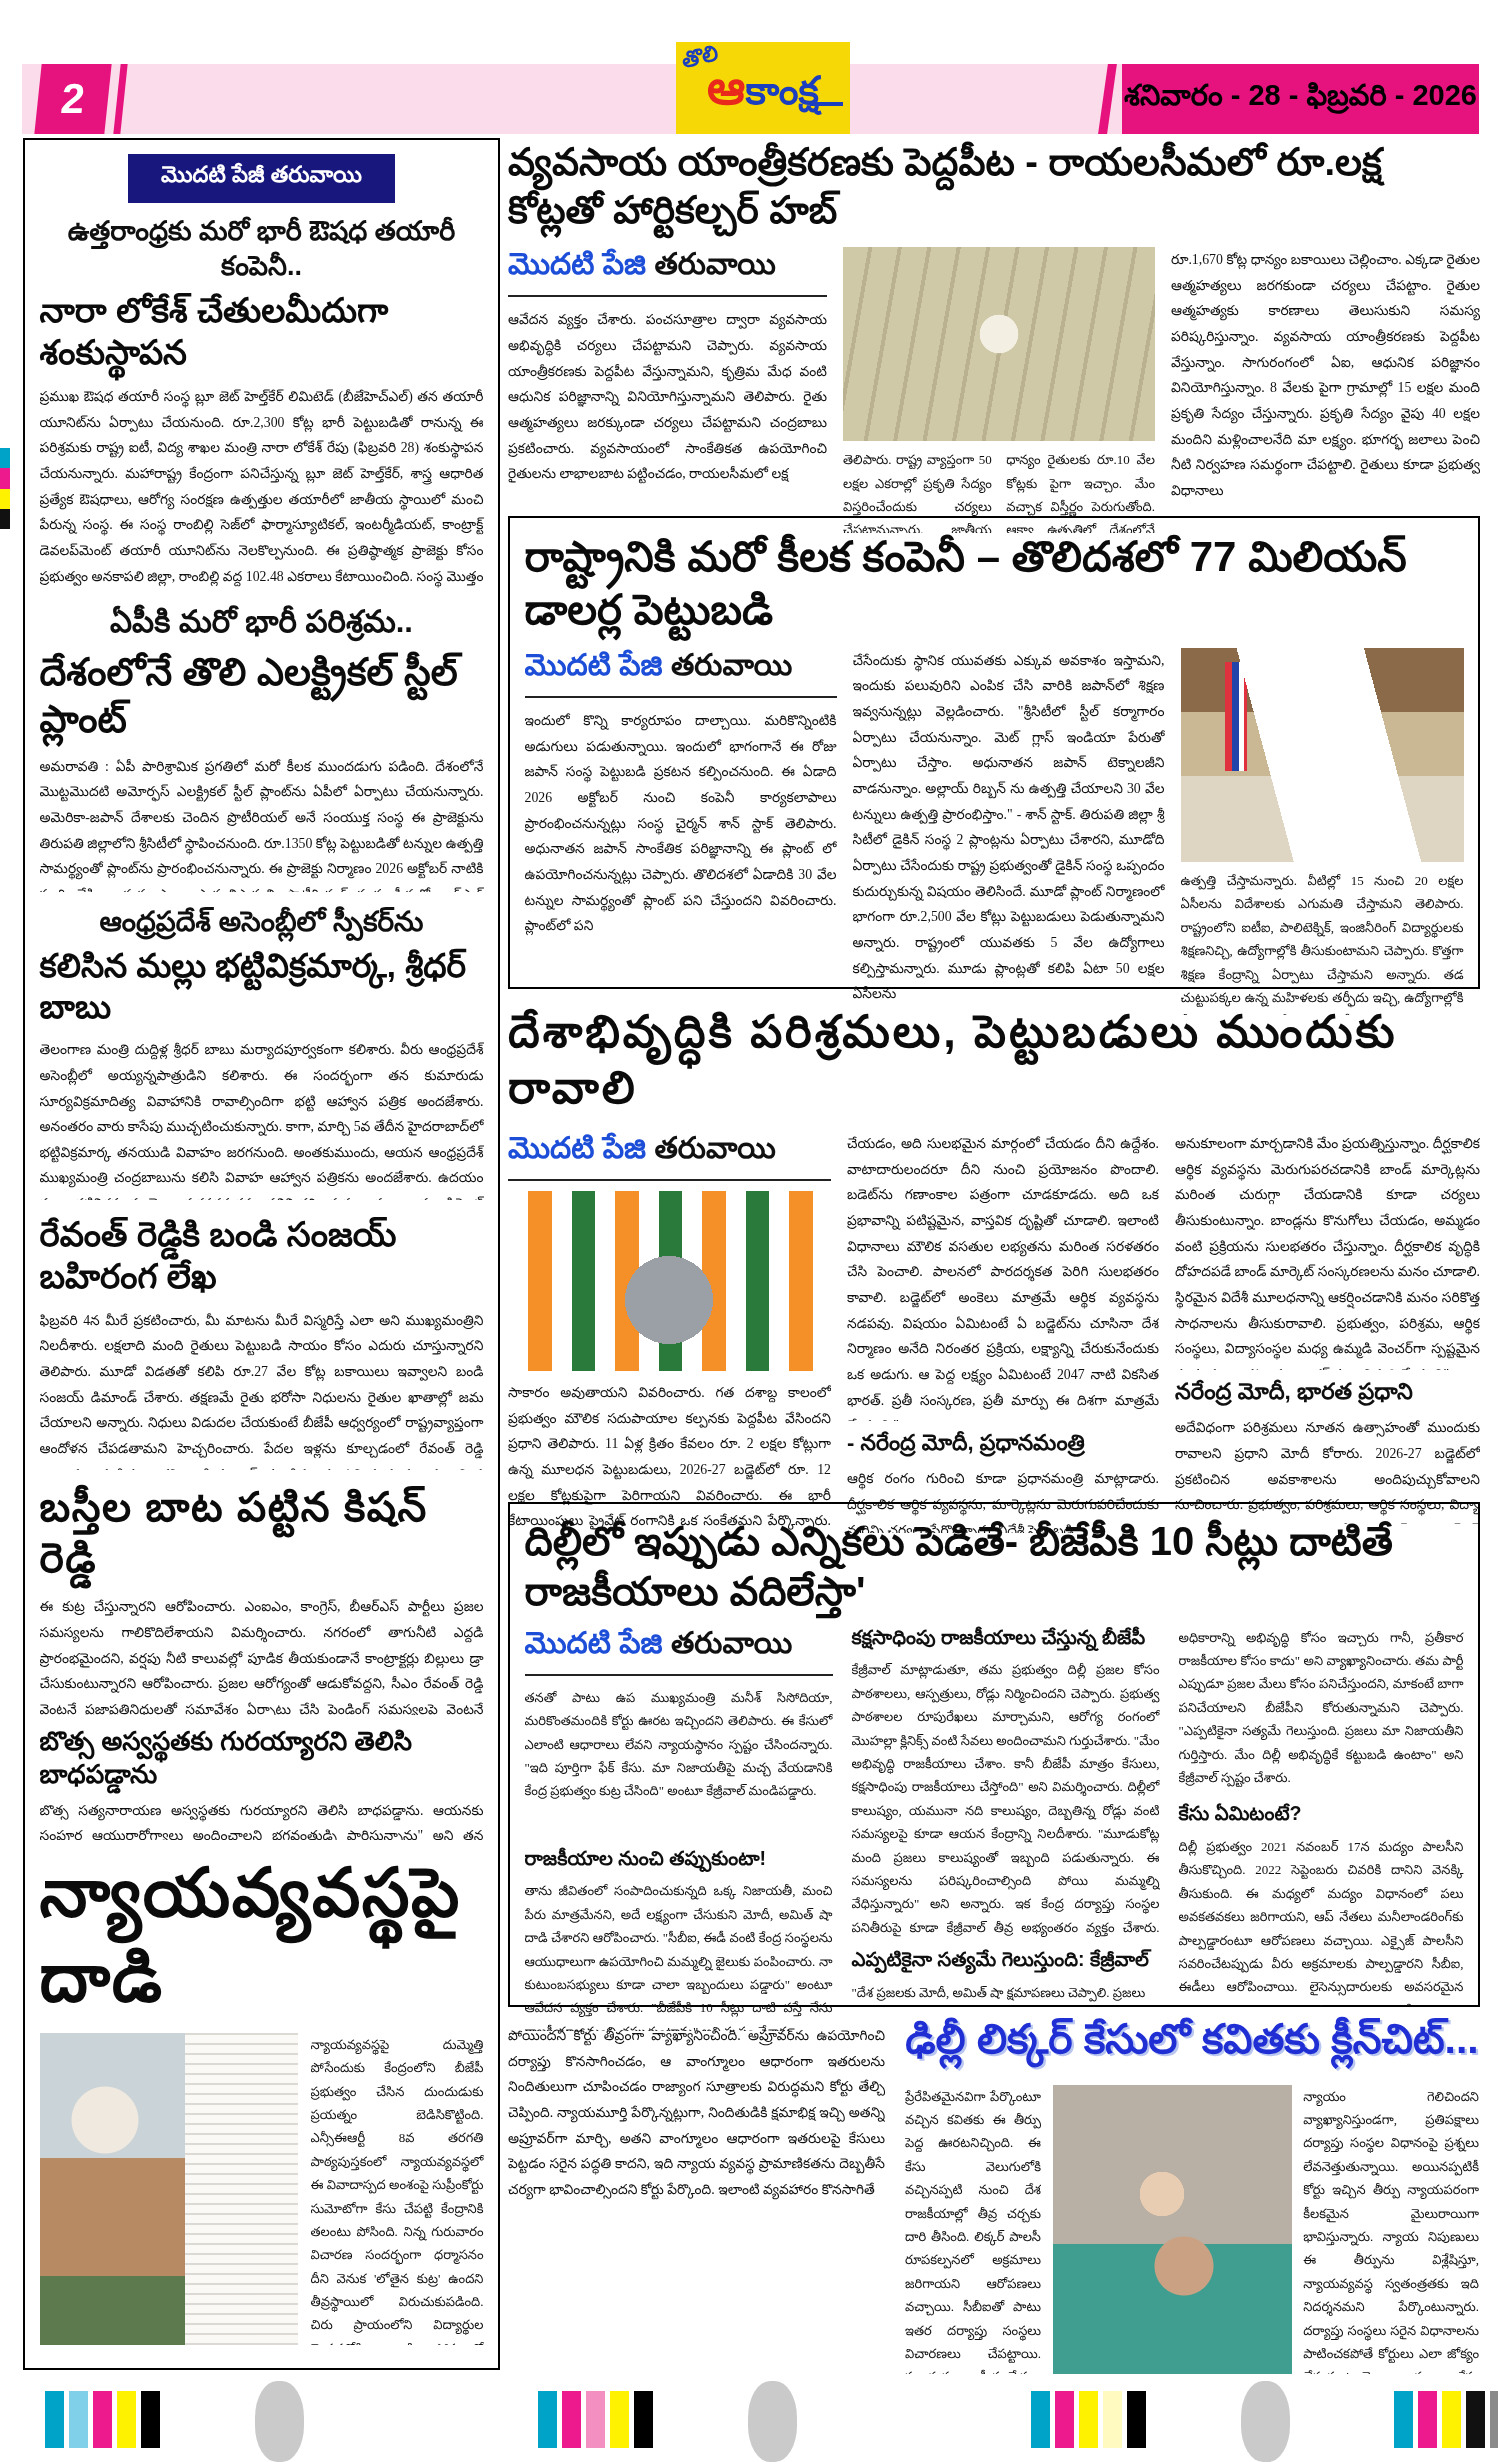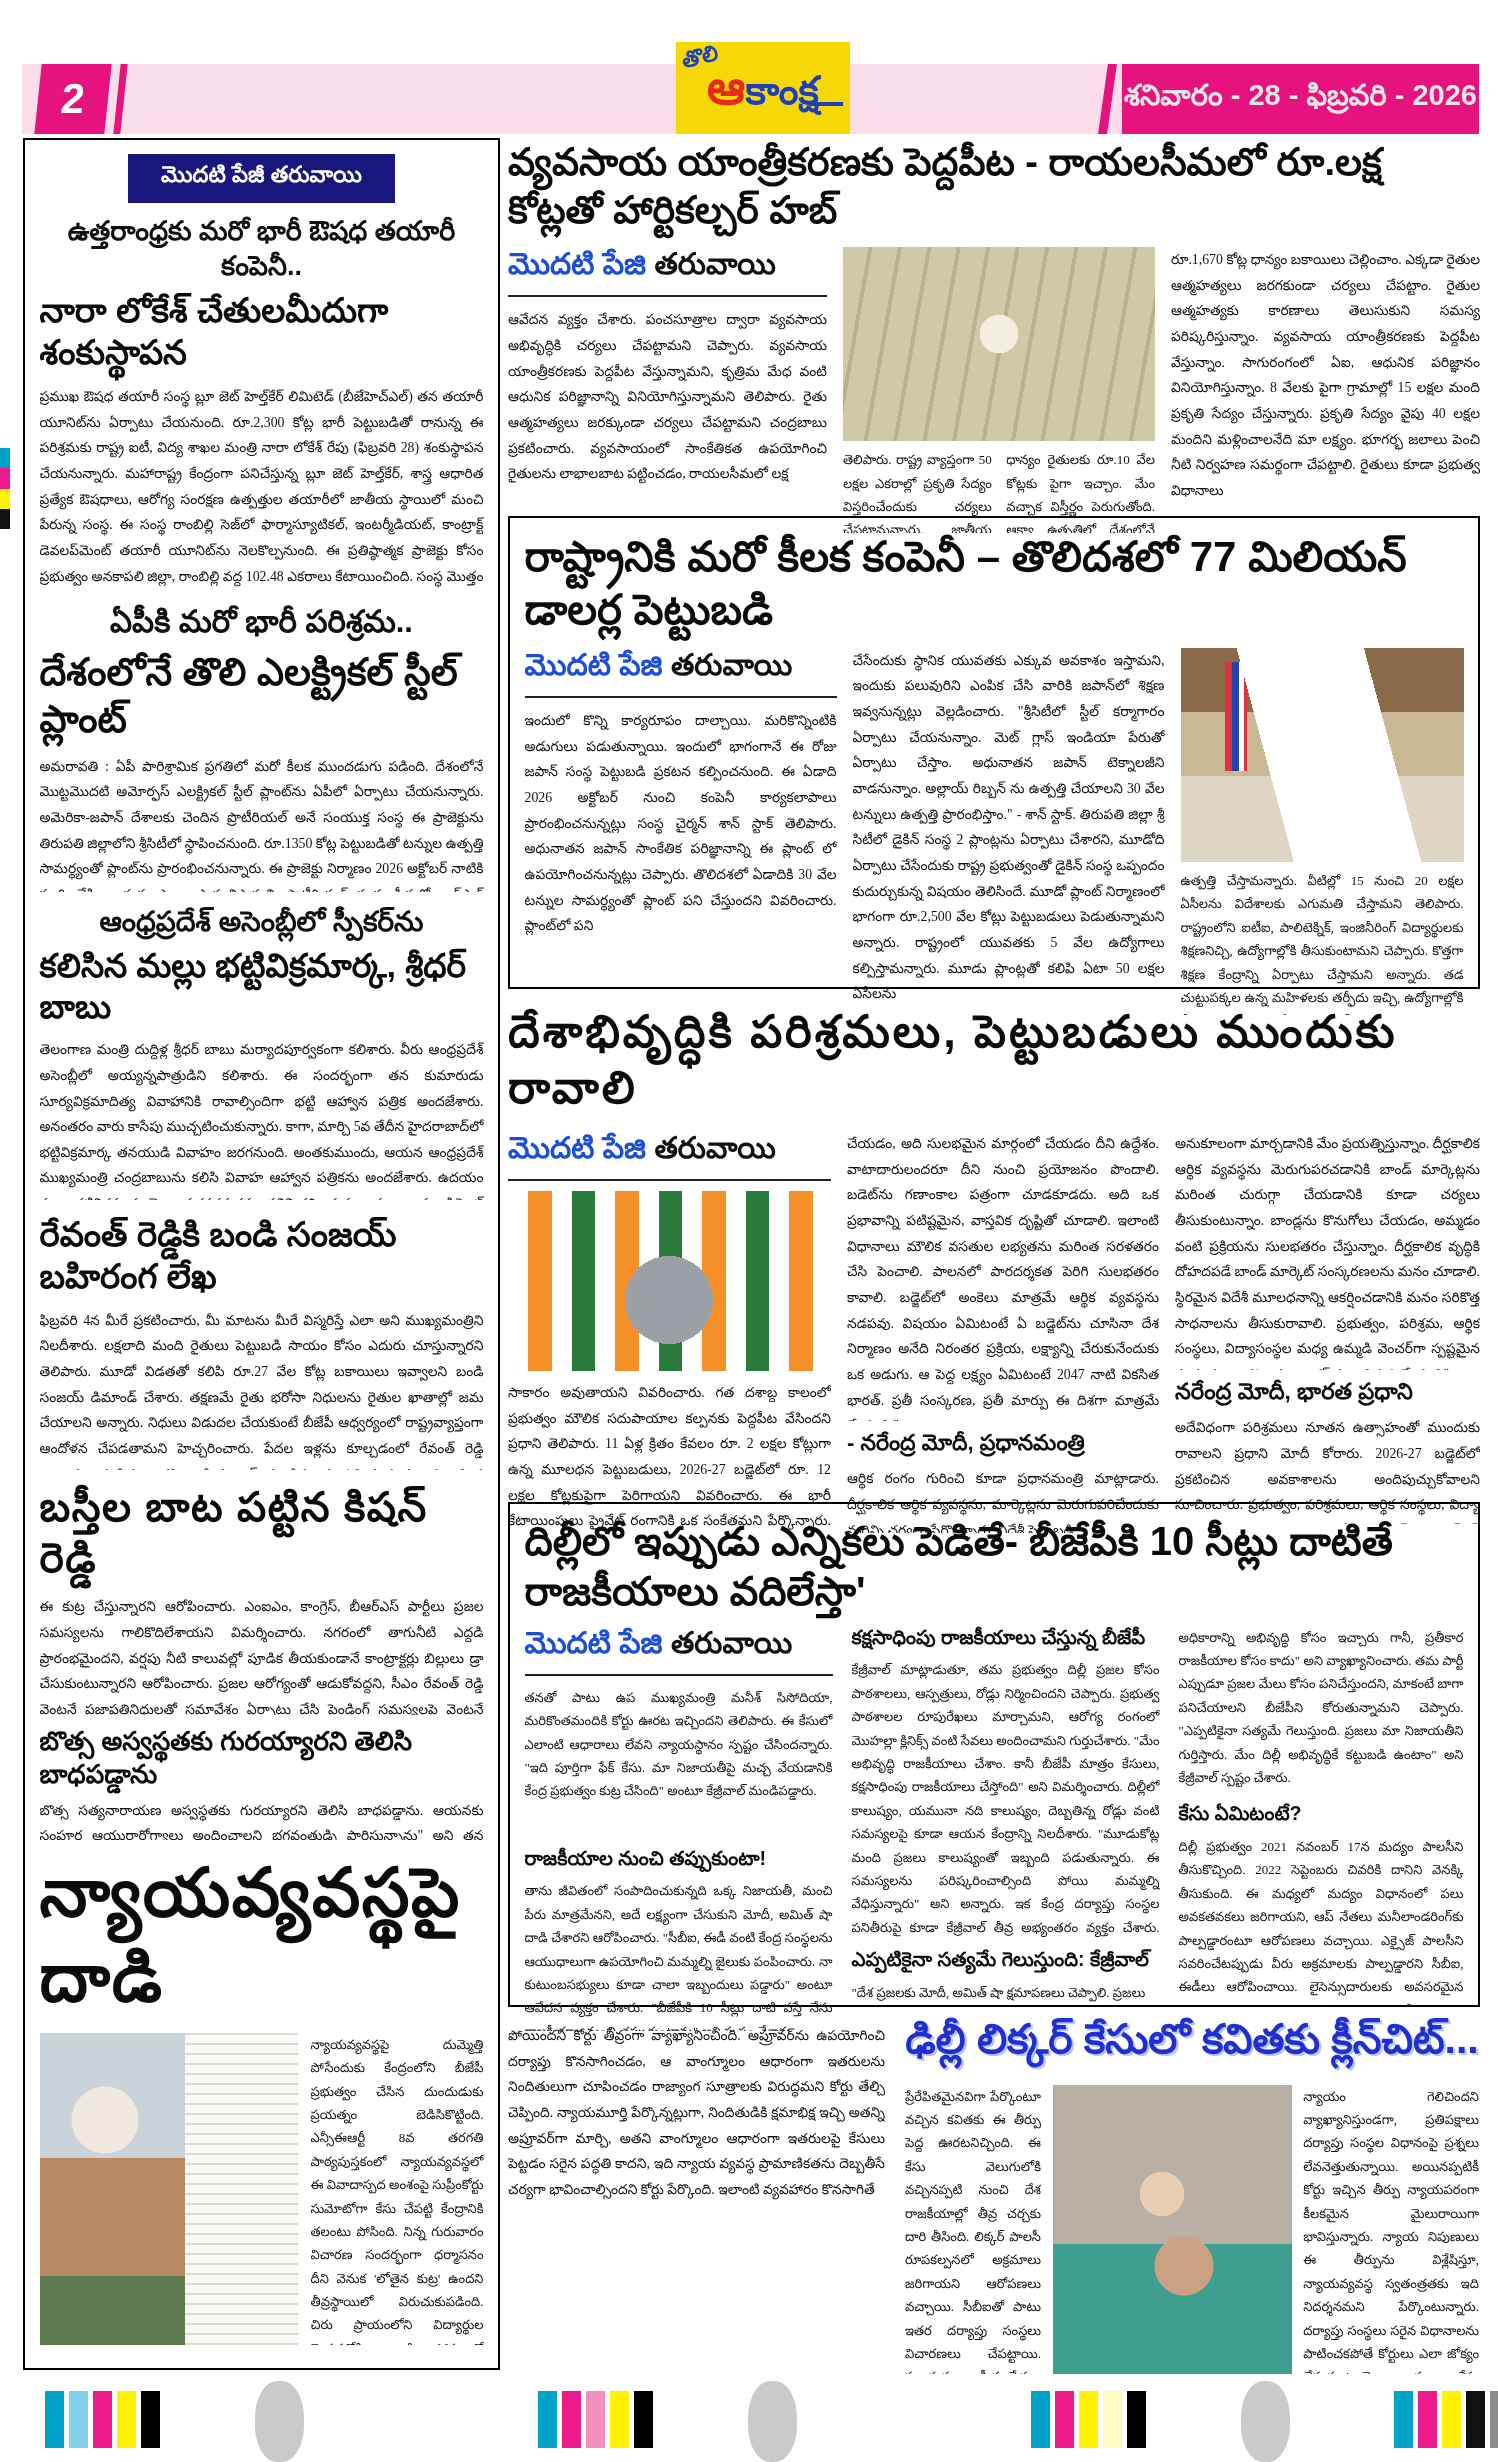--- a/index.html
+++ b/index.html
@@ -6,21 +6,21 @@
   body{width:1499px;height:2462px;position:relative;background:#ffffff;
        font-family:"Liberation Serif", serif;color:#101010;overflow:hidden;}
   .abs{position:absolute;}
   
   .band{left:22px;top:64px;width:1457px;height:70px;background:#fbdcea;}
   .pagenum{left:38px;top:64px;width:70px;height:70px;background:#e6137e;
            transform:skewX(-6deg);display:flex;align-items:center;justify-content:center;
            color:#fff;font-size:42px;font-weight:bold;font-family:"Liberation Sans",sans-serif;}
   .pagenum::after{content:'';position:absolute;right:-16px;top:0;bottom:0;width:7.3px;background:#e6137e;}
   .datebar{left:1122px;top:64px;width:357px;height:70px;background:#e6137e;
-           display:flex;align-items:center;justify-content:center;color:#e5e5e5;
+           display:flex;align-items:center;justify-content:center;color:#000000;
            font-size:29px;font-weight:bold;font-family:"Liberation Sans",sans-serif;}
   .datebar::before{content:'';position:absolute;left:-19px;top:0;bottom:0;width:8.7px;background:#e6137e;transform:skewX(-8deg);}
   .logo{left:676px;top:42px;width:174px;height:92px;background:#f7d807;
         display:flex;align-items:center;justify-content:center;}
   .logo .script{position:absolute;left:5.8px;top:1.5px;color:#1b3fbe;font-size:22px;font-weight:bold;
         transform:rotate(-14deg);font-family:"Liberation Sans",sans-serif;}
   .logo .main{font-family:"Liberation Sans",sans-serif;font-weight:bold;line-height:1;}
   .logo .a{color:#e8291c;font-size:48px;}
   .logo .rest{color:#1b3fbe;font-size:39px;}
   .logo .pen{position:absolute;right:7.3px;bottom:27.6px;width:33px;height:4.4px;background:#1b3fbe;}

